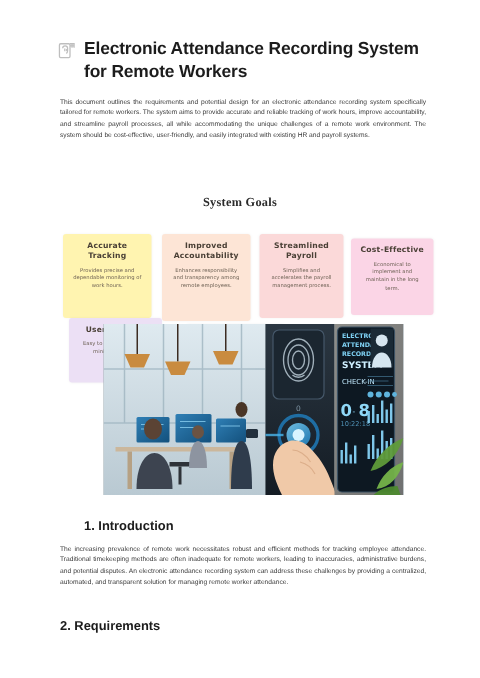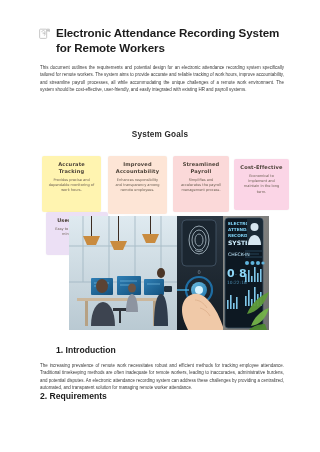--- a/index.html
+++ b/index.html
@@ -53,21 +53,21 @@
 
   
   .goals-heading {
     position: absolute;
     left: 0; top: 130px;
     width: 320px;
     text-align: center;
     font-size: 8.2px;
     font-weight: 700;
     color: #2b2b2b;
-    font-family: Liberation Sans, sans-serif;
+    font-family: Liberation Serif, serif;
     letter-spacing: .2px;
   }
 
   
   .board {
     position: absolute;
     left: 0; top: 150px;
     width: 320px; height: 180px;
   }
   .card {
@@ -114,21 +114,21 @@
 
   
   .sec-head {
     position: absolute;
     left: 40px;
     font-size: 8.6px;
     font-weight: 600;
     color: #1c1c1c;
   }
   .sec-1 { top: 345px; margin-left: 16px; }
-  .sec-2 { top: 391px; }
+  .sec-2 { top: 412px; }
   .sec-body {
     position: absolute;
     left: 40px; top: 362px;
     width: 244px;
     font-size: 4.45px;
     line-height: 7.4px;
     color: #3a3a3a;
     text-align: justify;
   }
 </style>

